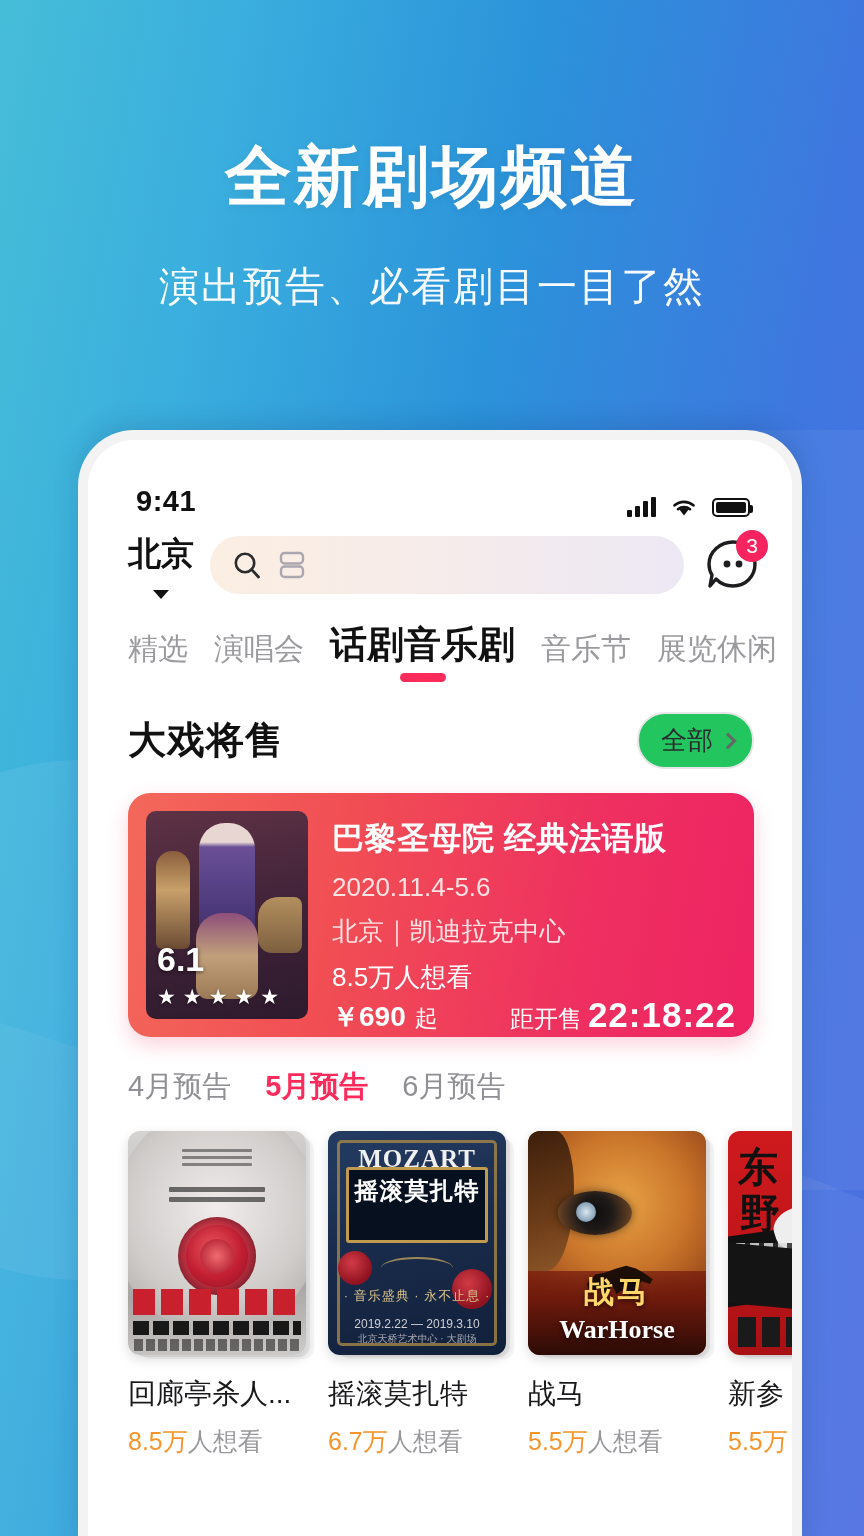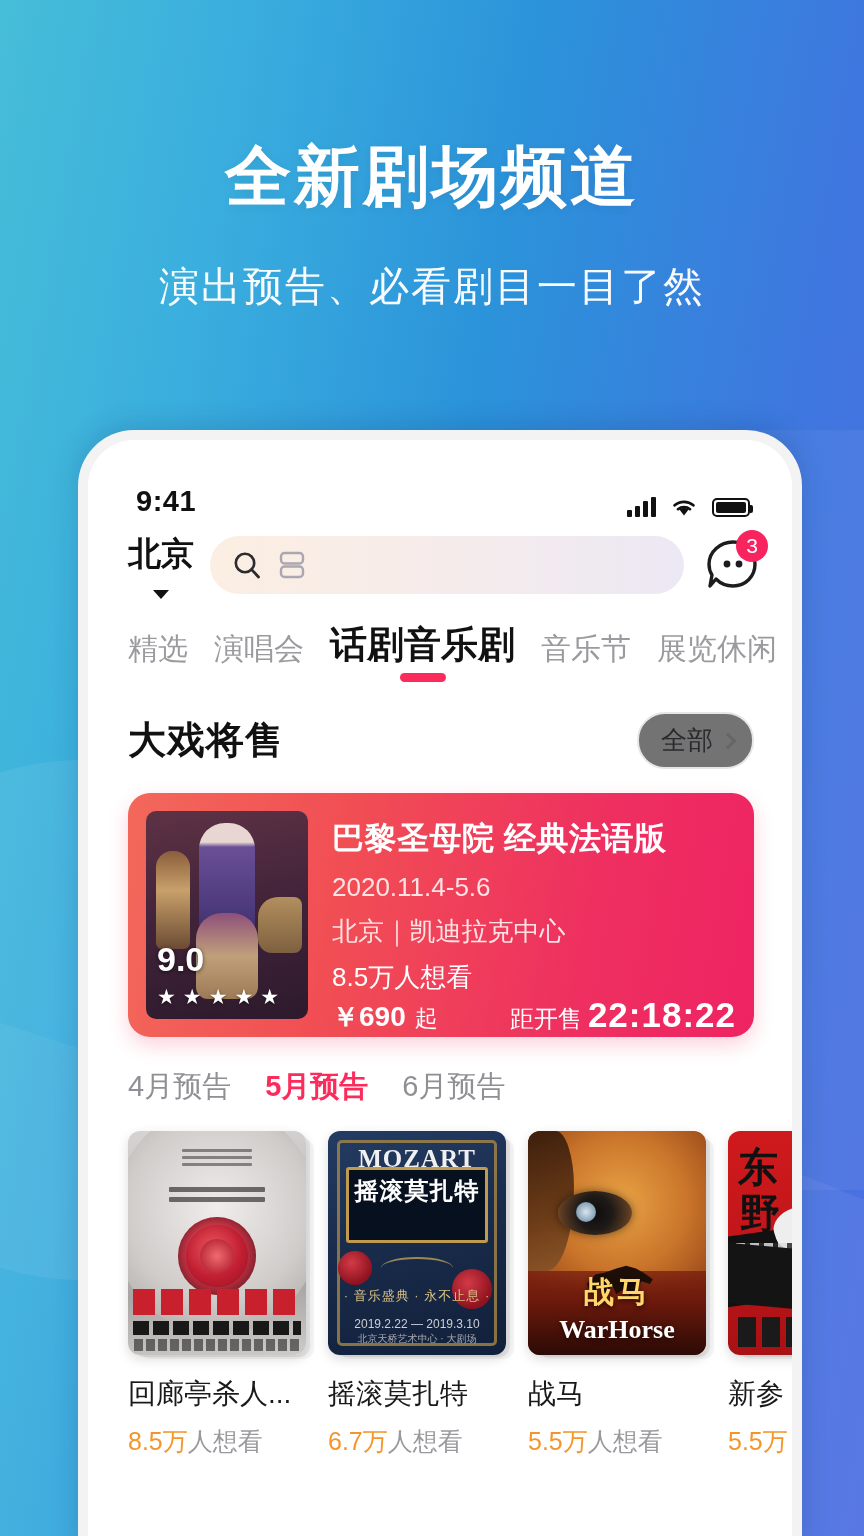--- a/index.html
+++ b/index.html
@@ -125,21 +125,21 @@
 
   
   .sec-head {
     display:flex; align-items:center; justify-content:space-between;
     padding:26px 38px 0 40px;
   }
   .sec-title { font-size:38px; font-weight:bold; color:#111; letter-spacing:1px; }
   .all-pill {
     display:flex; align-items:center; gap:9px;
     border:2px solid #e6e6e8; border-radius:28px;
-    padding:9px 18px 9px 22px; background:#737373;
+    padding:9px 18px 9px 22px; background:#22c55e;
   }
   .all-pill span { font-size:26px; color:#2a2a2e; }
   .chev { width:12px; height:12px; border-right:3px solid #666; border-top:3px solid #666; transform:rotate(45deg); }
 
   
   .fcard {
     margin:24px 38px 0 40px; height:244px; border-radius:22px;
     background:linear-gradient(100deg,#f3685a 0%,#f14e54 34%,#ee3060 72%,#ee2363 100%);
     display:flex; padding:18px; gap:24px;
     box-shadow:0 8px 20px rgba(238,48,96,.22);
@@ -435,21 +435,21 @@
       <span class="chev"></span>
     </div>
   </div>
 
   <div class="fcard">
     <div class="poster-main">
       <div class="pm-l"></div>
       <div class="pm-r"></div>
       <div class="pm-fig"></div>
       <div class="pm-c"></div>
-      <div class="pm-score">9.0</div>
+      <div class="pm-score">6.1</div>
       <div class="pm-stars">
         <span class="st">★</span>
         <span class="st">★</span>
         <span class="st">★</span>
         <span class="st">★</span>
         <span class="st">★</span>
       </div>
     </div>
 
     <div class="fc-body">

